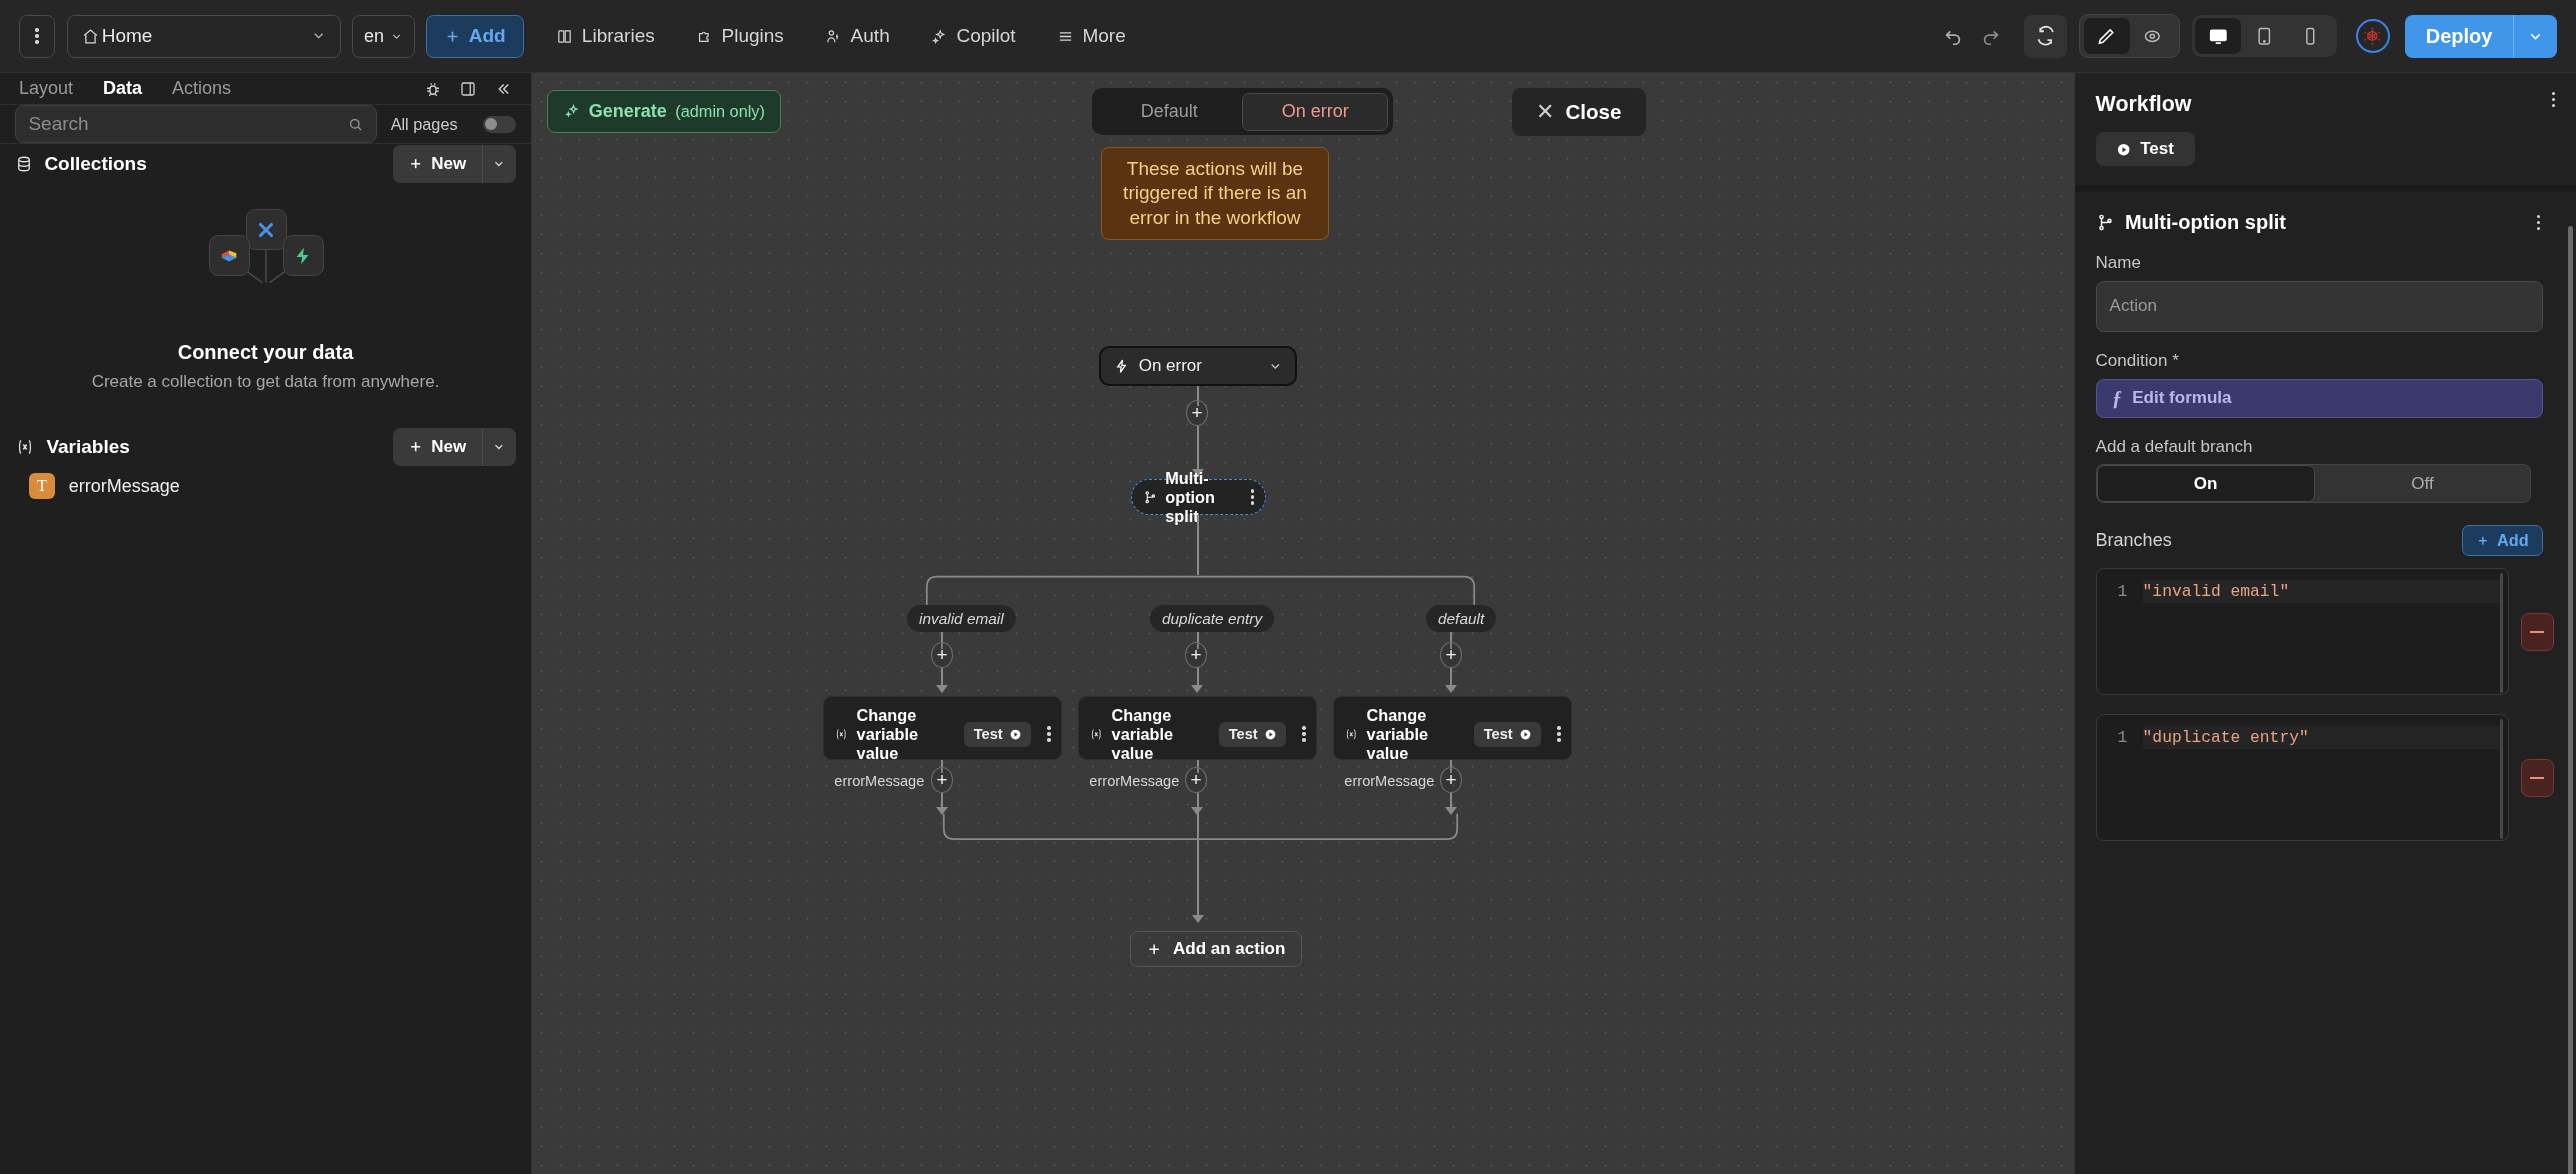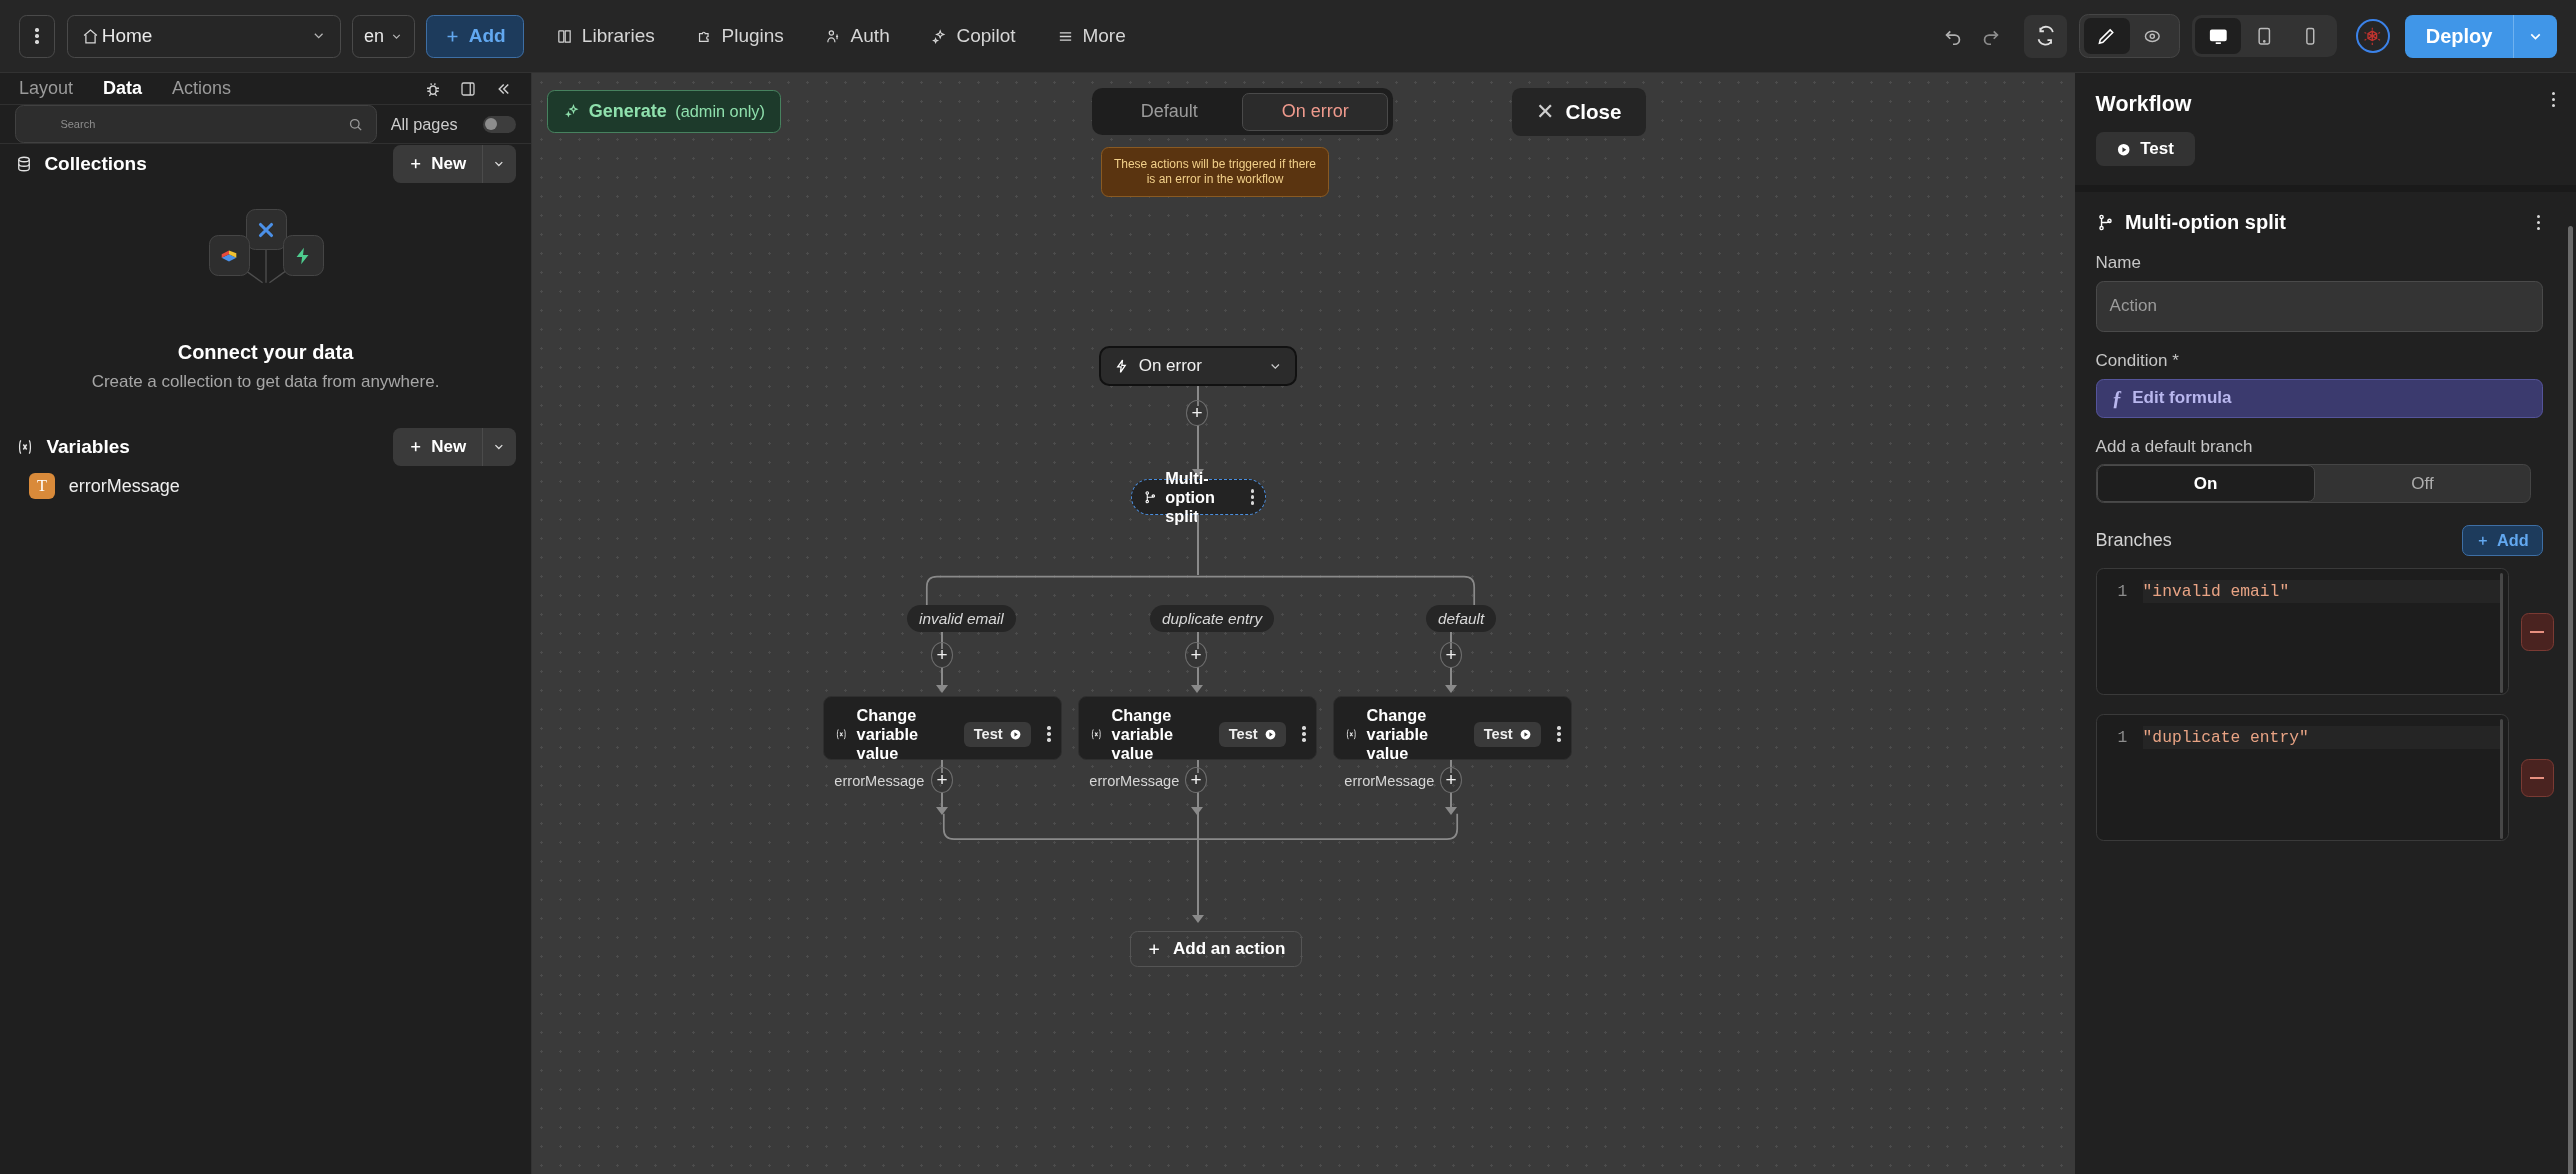--- a/index.html
+++ b/index.html
@@ -107,21 +107,21 @@
   .sb-search-row {
     height: 53px; display: flex; align-items: center; padding: 0 15.4px; gap: 13.7px;
     border-bottom: 0.9px solid #303030;
   }
   .sb-search {
     flex: 1; height: 38px; background: #2d2d2d; border: 0.9px solid #414141;
     border-radius: 8.6px; display: flex; align-items: center; padding: 0 12px;
   }
   .sb-search input {
     flex: 1; background: transparent; border: none; outline: none;
-    color: #84cc16; font-size: 11px; font-family: "Liberation Sans", sans-serif; margin-left: 32px;
+    color: #84cc16; font-size: 19px; font-family: "Liberation Sans", sans-serif;
   }
   .sb-search input::placeholder { color: #8d8d8d; }
   .allpages { display: flex; align-items: center; gap: 25px; font-size: 16.3px; color: #cdcdcd; cursor: pointer; }
   .toggle-sm { width: 33px; height: 17px; border-radius: 8.6px; background: #3d3d3d; position: relative; }
   .toggle-sm i { position: absolute; left: 2.6px; top: 2.6px; width: 12px; height: 12px; border-radius: 50%; background: #8c8c8c; }
 
   .sb-section {
     height: 62px; display: flex; align-items: center; padding: 0 15.4px; gap: 11px;
   }
   .sb-section .title { font-size: 19px; font-weight: 700; color: #ffffff; }
@@ -180,21 +180,21 @@
   .mode-seg .opt {
     width: 146px; height: 38px; border-radius: 6.9px;
     display: flex; align-items: center; justify-content: center;
     font-size: 18px; color: #9b9b9b; cursor: pointer;
   }
   .mode-seg .opt.sel { background: #2b2b2b; border: 0.9px solid #4a4a4a; color: #ef9a8d; }
 
   .err-banner {
     position: absolute; left: 569px; top: 74px; width: 228px;
     background: #5a3410; border: 0.9px solid #8a5a22; border-radius: 7.7px;
-    padding: 8.6px 10.3px; font-size: 12px; color: #f2d08a;
+    padding: 8.6px 10.3px; font-size: 19px; color: #f2d08a;
     text-align: center; line-height: 1.3;
   }
   .close-btn {
     position: absolute; left: 980px; top: 15.4px; height: 48px; padding: 0 24px;
     background: #252525; border-radius: 8.6px; display: flex; align-items: center;
     gap: 11px; cursor: pointer;
   }
   .close-btn .x { font-size: 22px; color: #cfcfcf; }
   .close-btn .t { font-size: 20.6px; font-weight: 700; color: #ffffff; }
 

